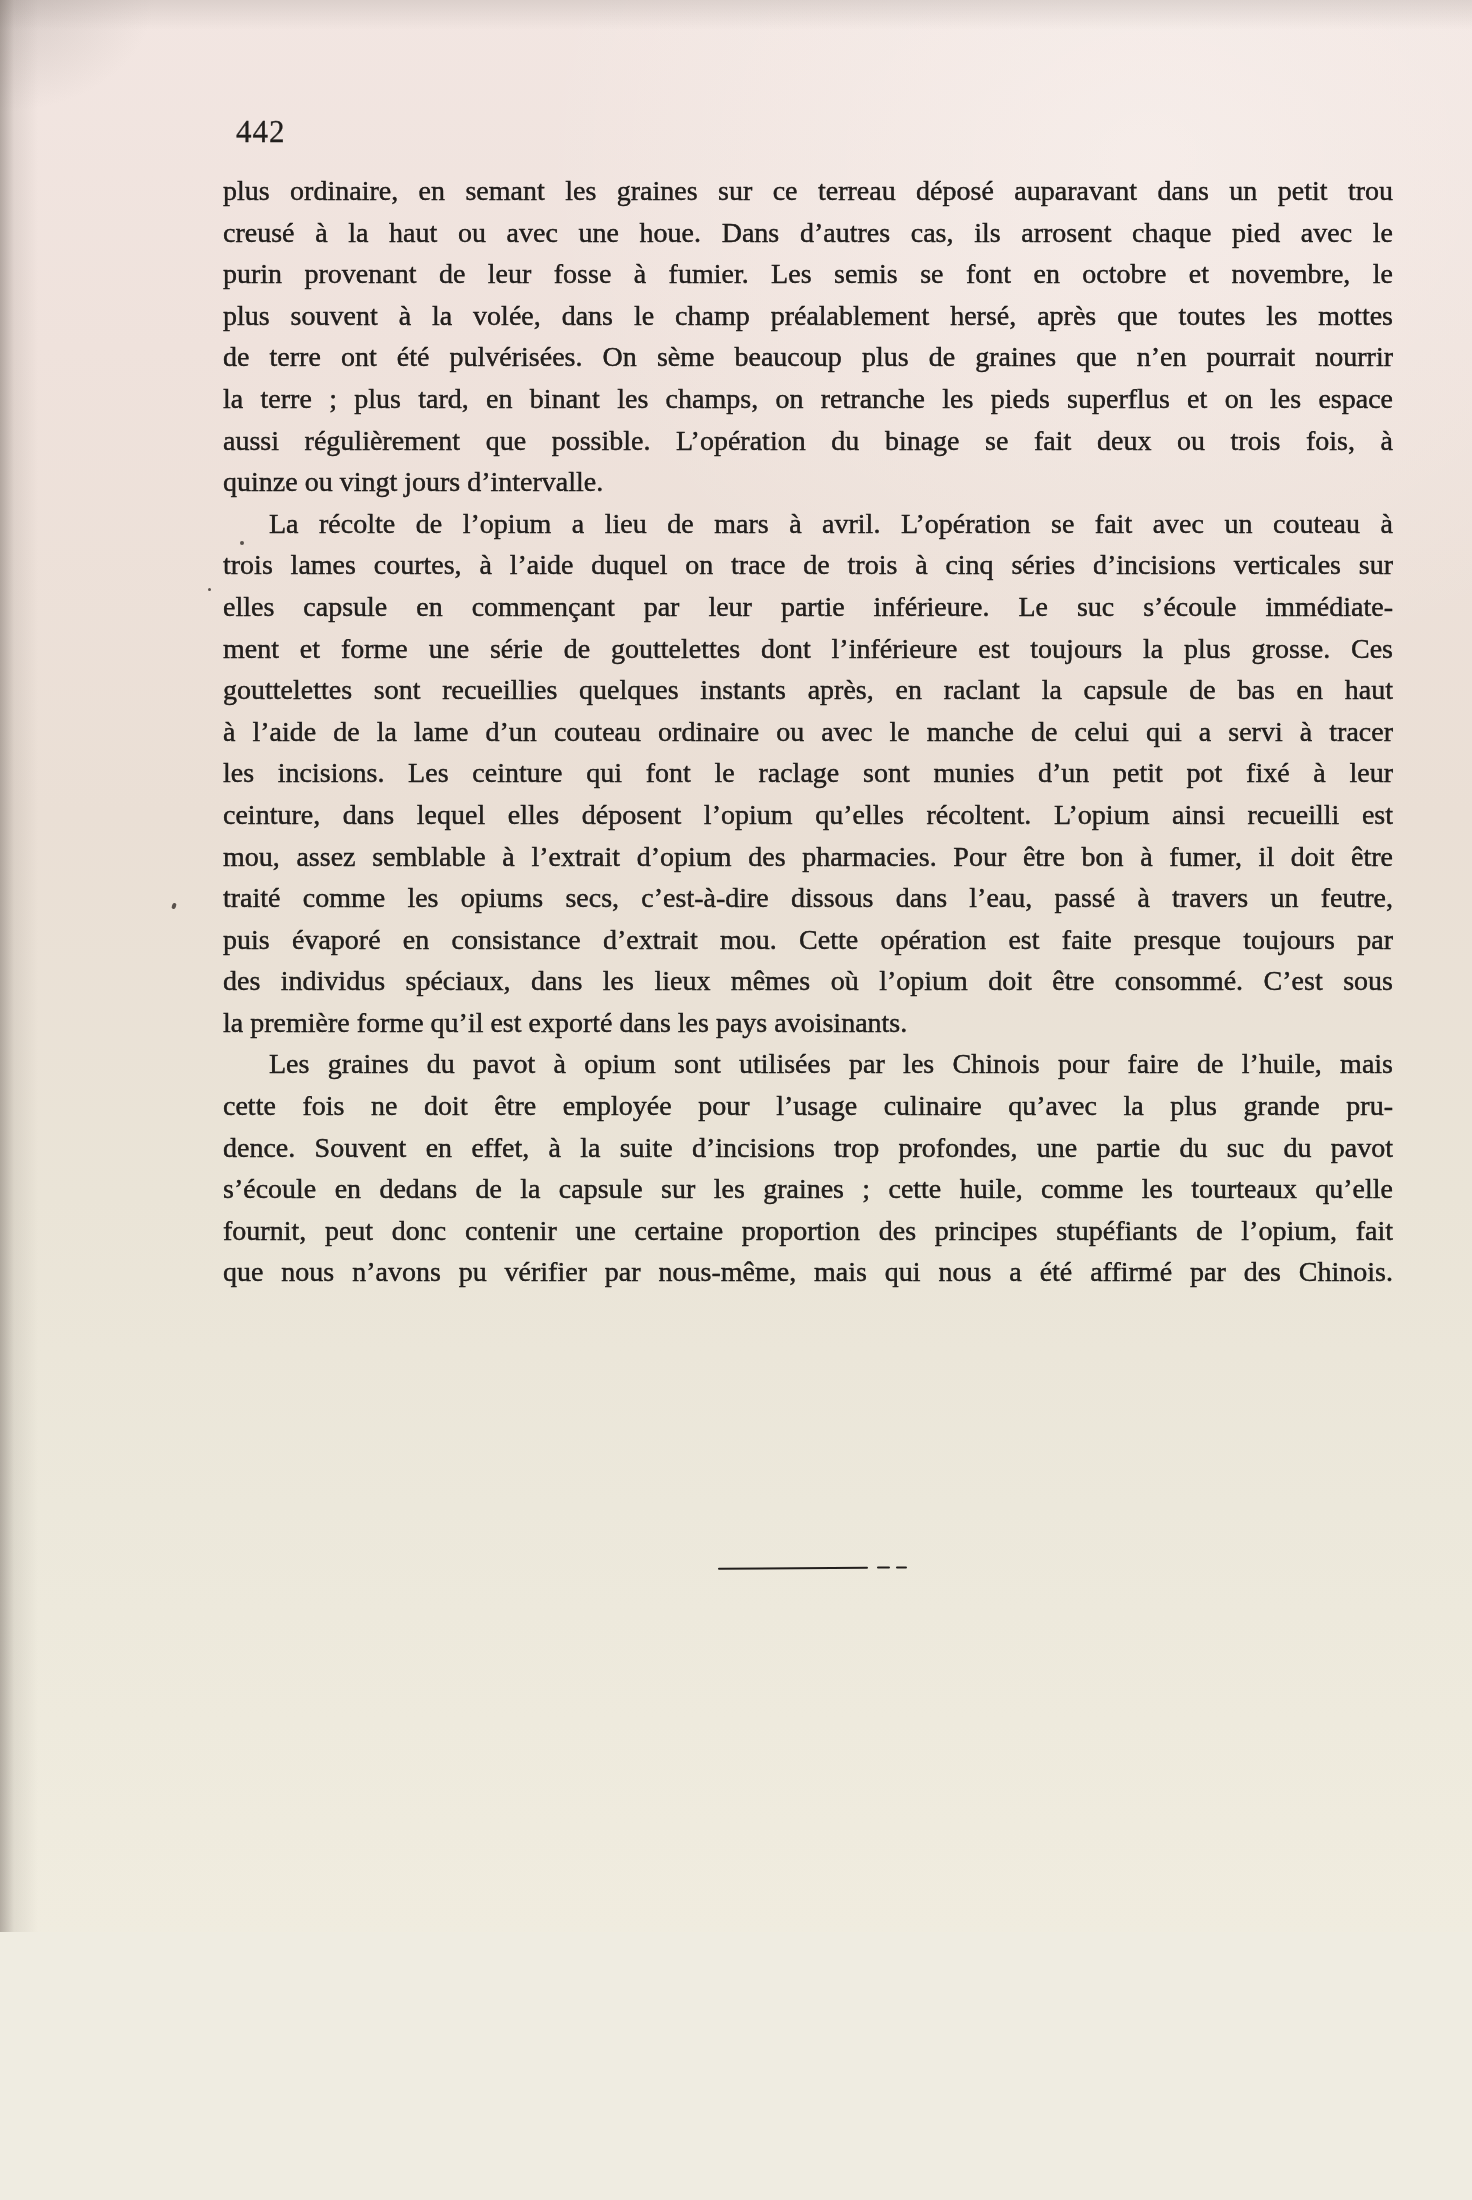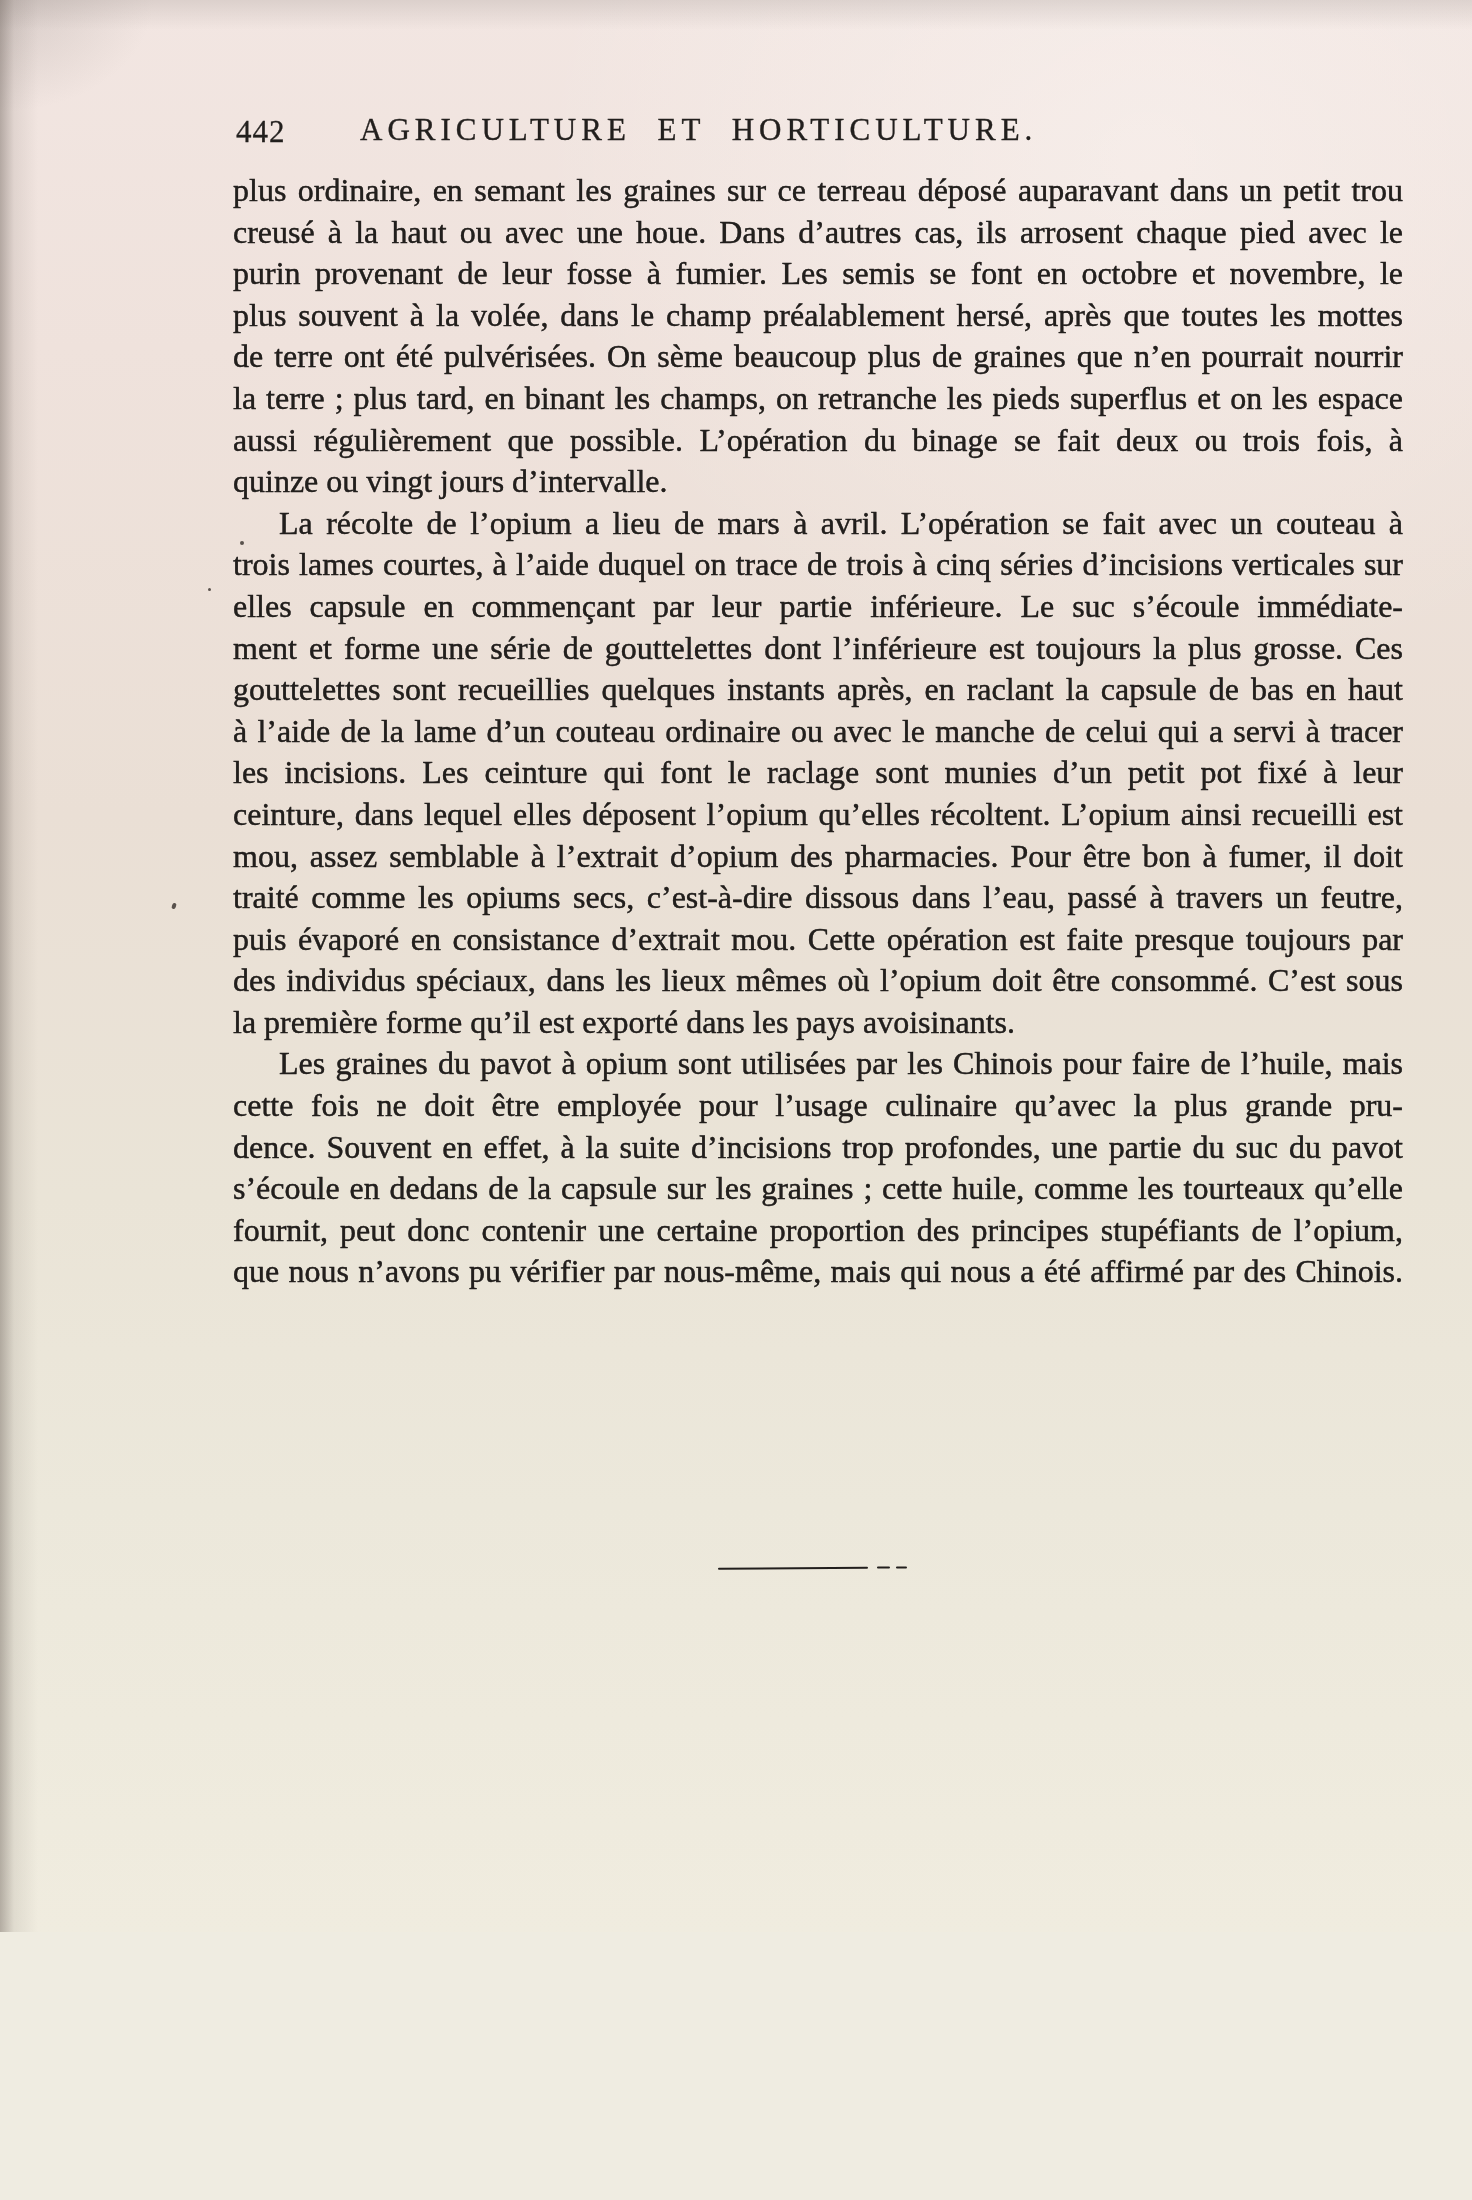--- a/index.html
+++ b/index.html
@@ -23,22 +23,22 @@
     font-size:31px;letter-spacing:1px;
     -webkit-text-stroke:0.3px #221f1d;
   }
   .running-title{
     position:absolute;left:360px;top:112px;
     font-size:31px;letter-spacing:5px;word-spacing:14px;
     -webkit-text-stroke:0.35px #221f1d;
     white-space:nowrap;
   }
   .bodytext{
-    position:absolute;left:233px;top:170px;width:1170px;
-    font-size:32px;line-height:41.6px;
+    position:absolute;left:223px;top:170px;width:1170px;
+    font-size:28px;line-height:41.6px;
     -webkit-text-stroke:0.35px #221f1d;
     text-shadow:0 0 0.5px rgba(35,30,25,0.55);
   }
   .line{
     height:41.6px;overflow:hidden;
     text-align:justify;text-align-last:justify;
   }
   .line.short{text-align-last:left;}
   .line.indent{text-indent:46px;}
   .divider{
@@ -53,21 +53,20 @@
   .divider .s3{width:11px;height:2.2px;}
   .speck{position:absolute;background:rgba(40,34,30,0.75);border-radius:50%;}
 </style>
 </head>
 <body>
 
 <div class="page">
 
   <span class="pagenum">442</span>
 
-  <span class="running-title">AGRICULTURE ET HORTICULTURE.</span>
 
   <div class="bodytext" id="text-body">
       <div class="line">plus ordinaire, en semant les graines sur ce terreau déposé auparavant dans un petit trou</div>
       <div class="line">creusé à la haut ou avec une houe. Dans d’autres cas, ils arrosent chaque pied avec le</div>
       <div class="line">purin provenant de leur fosse à fumier. Les semis se font en octobre et novembre, le</div>
       <div class="line">plus souvent à la volée, dans le champ préalablement hersé, après que toutes les mottes</div>
       <div class="line">de terre ont été pulvérisées. On sème beaucoup plus de graines que n’en pourrait nourrir</div>
       <div class="line">la terre ; plus tard, en binant les champs, on retranche les pieds superflus et on les espace</div>
       <div class="line">aussi régulièrement que possible. L’opération du binage se fait deux ou trois fois, à</div>
       <div class="line short">quinze ou vingt jours d’intervalle.</div>

